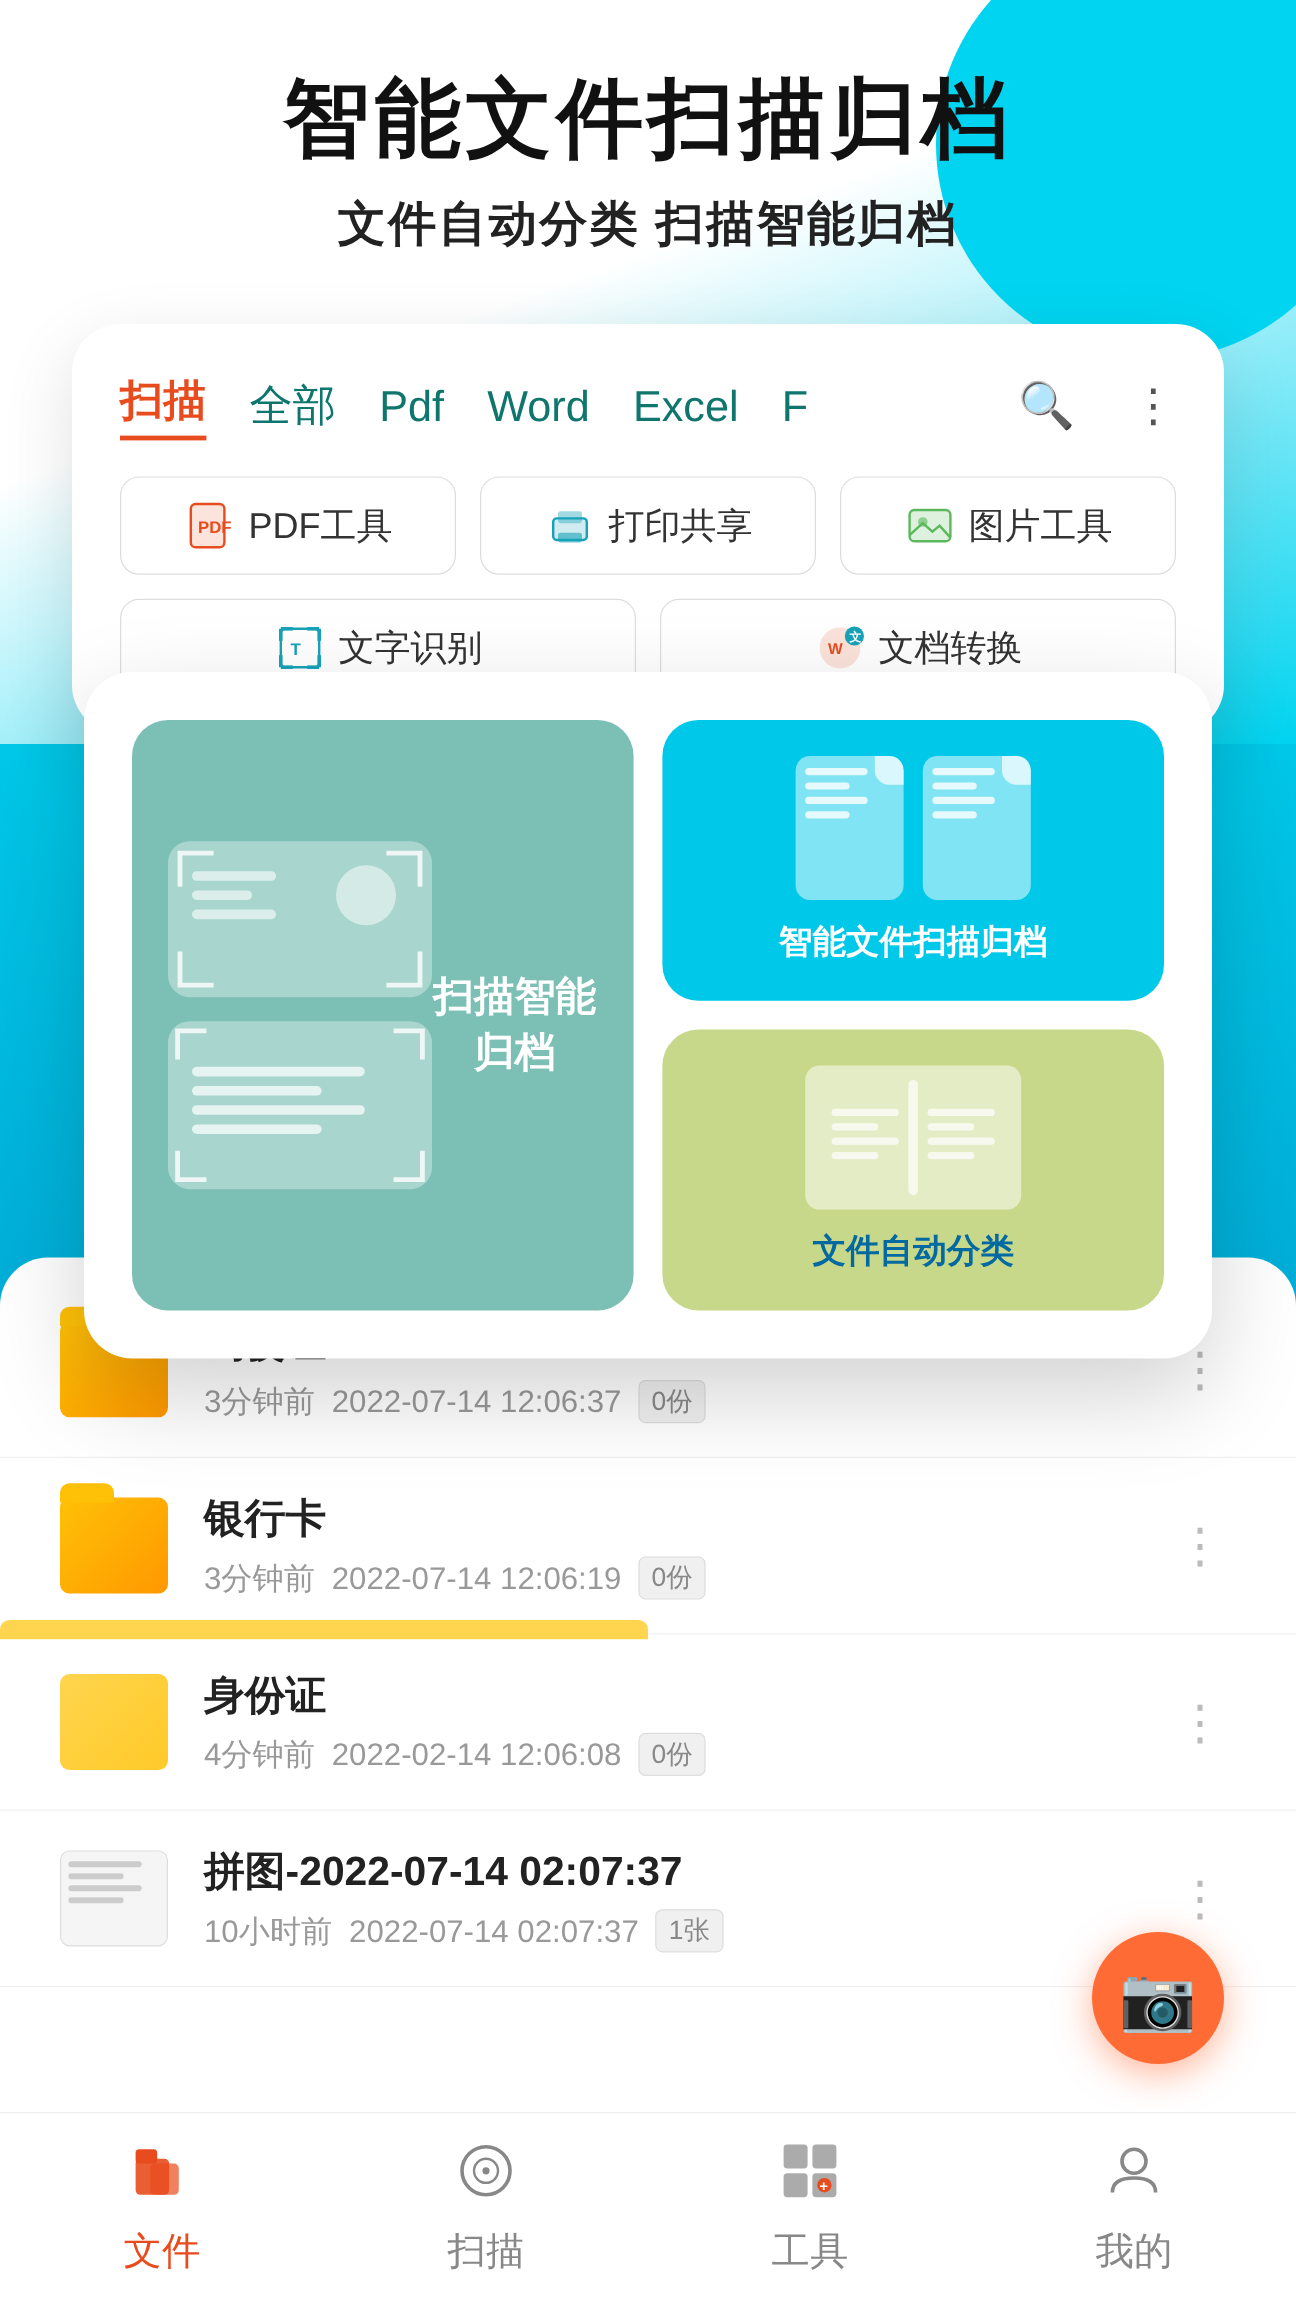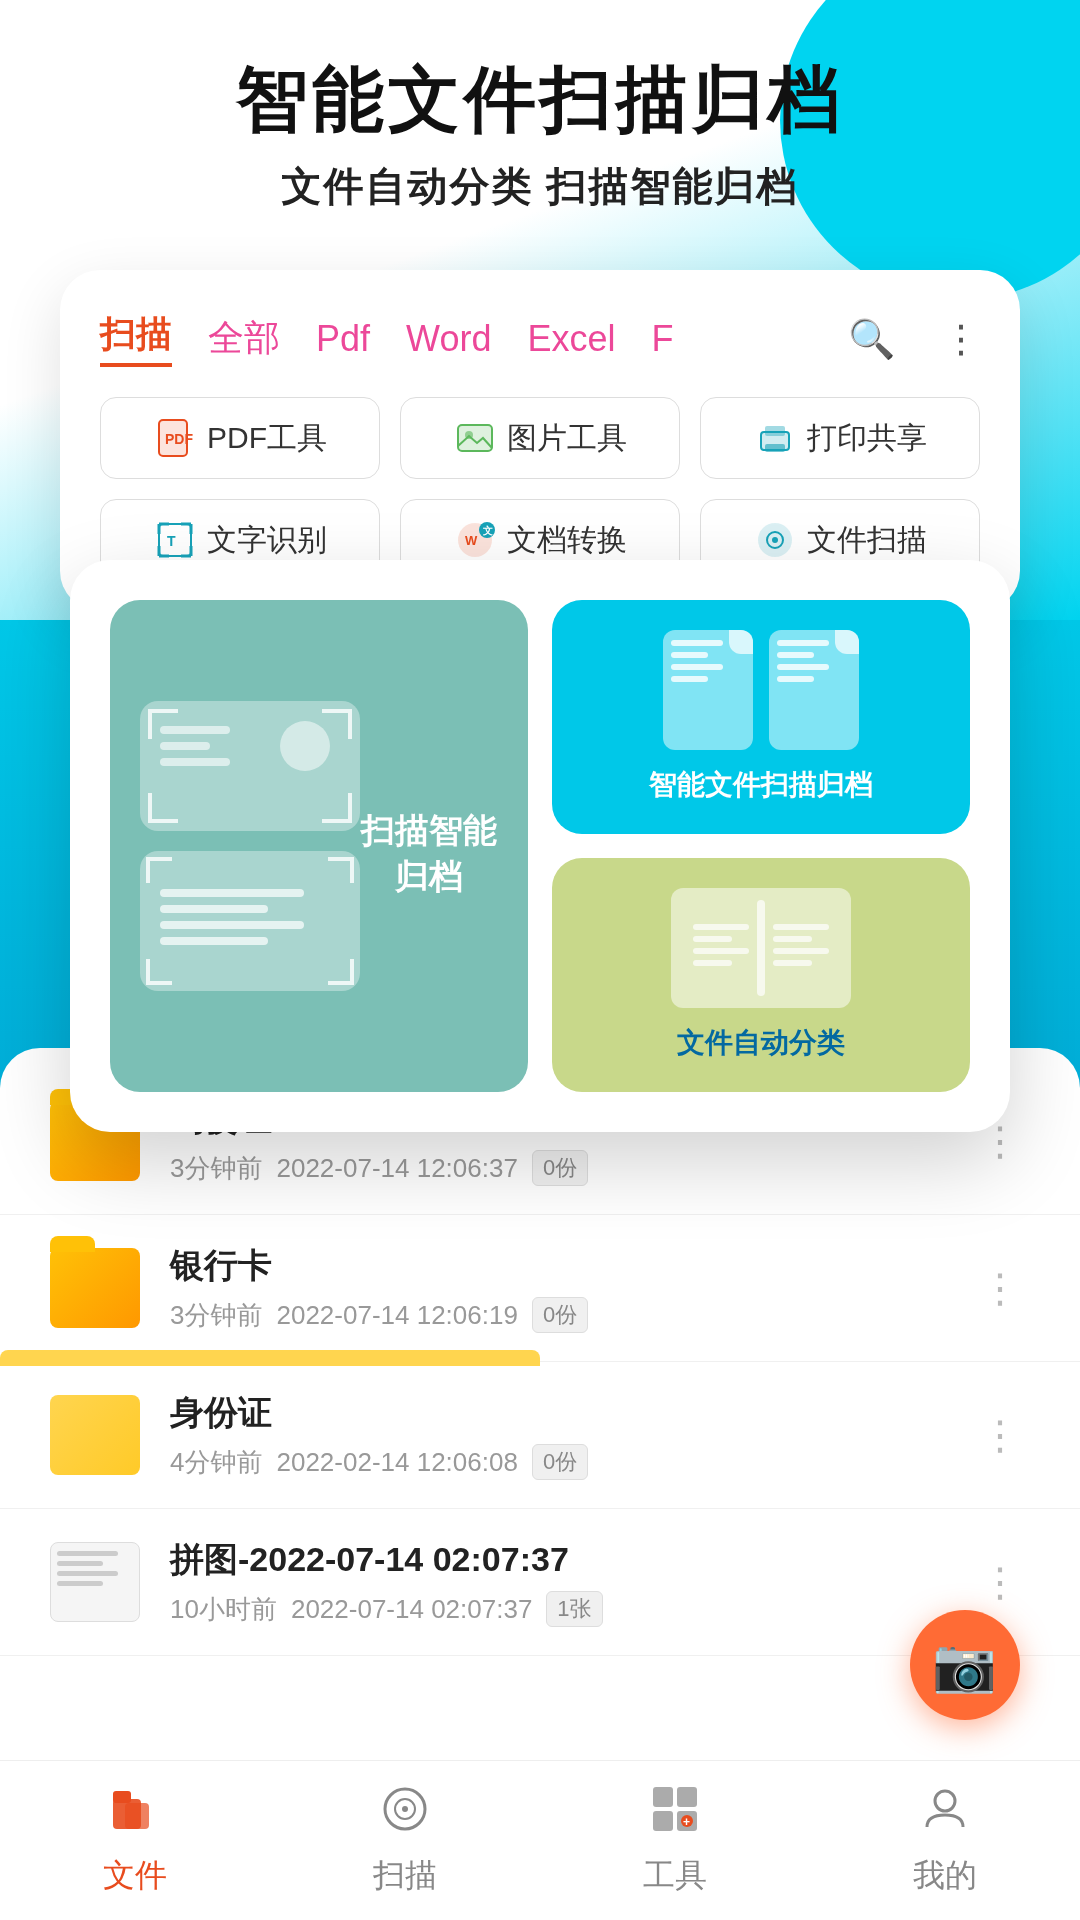--- a/index.html
+++ b/index.html
@@ -87,21 +87,21 @@
 
     
     .tabs-row {
       display: flex;
       align-items: center;
       gap: 36px;
       margin-bottom: 30px;
     }
     .tab-item {
       font-size: 36px;
-      color: #ec4899;
+      color: #0f766e;
       font-weight: 500;
       cursor: pointer;
     }
     .tab-item.active {
       color: #e84c1e;
       font-weight: 700;
       border-bottom: 4px solid #e84c1e;
       padding-bottom: 4px;
     }
     .tab-spacer { flex: 1; }
@@ -533,40 +533,40 @@
       <span class="tool-btn-icon pdf-icon">
         <svg width="40" height="40" viewBox="0 0 40 40">
           <rect x="4" y="2" width="28" height="36" rx="4" fill="#e84c1e" opacity="0.15"></rect>
           <rect x="4" y="2" width="28" height="36" rx="4" fill="none" stroke="#e84c1e" stroke-width="2"></rect>
           <text x="10" y="26" font-size="14" fill="#e84c1e" font-weight="bold">PDF</text>
         </svg>
       </span>
       <span>PDF工具</span>
     </div>
     <div class="tool-btn">
+      <span class="tool-btn-icon print-icon">
+        <svg width="40" height="40" viewBox="0 0 40 40">
+          <rect x="6" y="14" width="28" height="18" rx="3" fill="#17a2b8" opacity="0.2"></rect>
+          <rect x="6" y="14" width="28" height="18" rx="3" fill="none" stroke="#17a2b8" stroke-width="2"></rect>
+          <rect x="10" y="8" width="20" height="10" rx="2" fill="#17a2b8" opacity="0.4"></rect>
+          <rect x="10" y="26" width="20" height="8" rx="2" fill="#17a2b8" opacity="0.6"></rect>
+        </svg>
+      </span>
+      <span>打印共享</span>
+    </div>
+    <div class="tool-btn">
       <span class="tool-btn-icon img-icon">
         <svg width="40" height="40" viewBox="0 0 40 40">
           <rect x="3" y="7" width="34" height="26" rx="4" fill="#5cb85c" opacity="0.2"></rect>
           <rect x="3" y="7" width="34" height="26" rx="4" fill="none" stroke="#5cb85c" stroke-width="2"></rect>
           <circle cx="14" cy="17" r="4" fill="#5cb85c" opacity="0.6"></circle>
           <polyline points="3,28 14,18 22,25 28,20 37,30" fill="none" stroke="#5cb85c" stroke-width="2"></polyline>
         </svg>
       </span>
       <span>图片工具</span>
-    </div>
-    <div class="tool-btn">
-      <span class="tool-btn-icon print-icon">
-        <svg width="40" height="40" viewBox="0 0 40 40">
-          <rect x="6" y="14" width="28" height="18" rx="3" fill="#17a2b8" opacity="0.2"></rect>
-          <rect x="6" y="14" width="28" height="18" rx="3" fill="none" stroke="#17a2b8" stroke-width="2"></rect>
-          <rect x="10" y="8" width="20" height="10" rx="2" fill="#17a2b8" opacity="0.4"></rect>
-          <rect x="10" y="26" width="20" height="8" rx="2" fill="#17a2b8" opacity="0.6"></rect>
-        </svg>
-      </span>
-      <span>打印共享</span>
     </div>
   </div>
 
   <div class="features-row">
     <div class="feature-btn">
       <span class="tool-btn-icon ocr-icon">
         <svg width="40" height="40" viewBox="0 0 40 40">
           <rect x="4" y="4" width="32" height="32" rx="4" fill="none" stroke="#17a2b8" stroke-width="2"></rect>
           <line x1="4" y1="4" x2="14" y2="4" stroke="#17a2b8" stroke-width="3"></line>
           <line x1="4" y1="4" x2="4" y2="14" stroke="#17a2b8" stroke-width="3"></line>
@@ -584,30 +584,20 @@
     <div class="feature-btn">
       <span class="tool-btn-icon doc-icon">
         <svg width="40" height="40" viewBox="0 0 40 40">
           <circle cx="20" cy="20" r="16" fill="#e84c1e" opacity="0.15" stroke="#e84c1e" stroke-width="2"></circle>
           <text x="10" y="25" font-size="13" fill="#e84c1e" font-weight="bold">W</text>
           <circle cx="32" cy="10" r="8" fill="#17a2b8"></circle>
           <text x="28" y="14" font-size="10" fill="#fff" font-weight="bold">文</text>
         </svg>
       </span>
       <span>文档转换</span>
-    </div>
-    <div class="feature-btn">
-      <span class="tool-btn-icon scan-icon">
-        <svg width="40" height="40" viewBox="0 0 40 40">
-          <circle cx="20" cy="20" r="16" fill="#17a2b8" opacity="0.15" stroke="#17a2b8" stroke-width="2"></circle>
-          <circle cx="20" cy="20" r="8" fill="none" stroke="#17a2b8" stroke-width="2"></circle>
-          <circle cx="20" cy="20" r="3" fill="#17a2b8"></circle>
-        </svg>
-      </span>
-      <span>文件扫描</span>
     </div>
   </div>
 </div>
 
 <div class="popup-card">
   <div class="popup-grid">
 
     <div class="popup-cell-left">
 
       <div style="width:100%; display:flex; flex-direction:column; align-items:center; gap:20px; flex:1; justify-content:center;">

